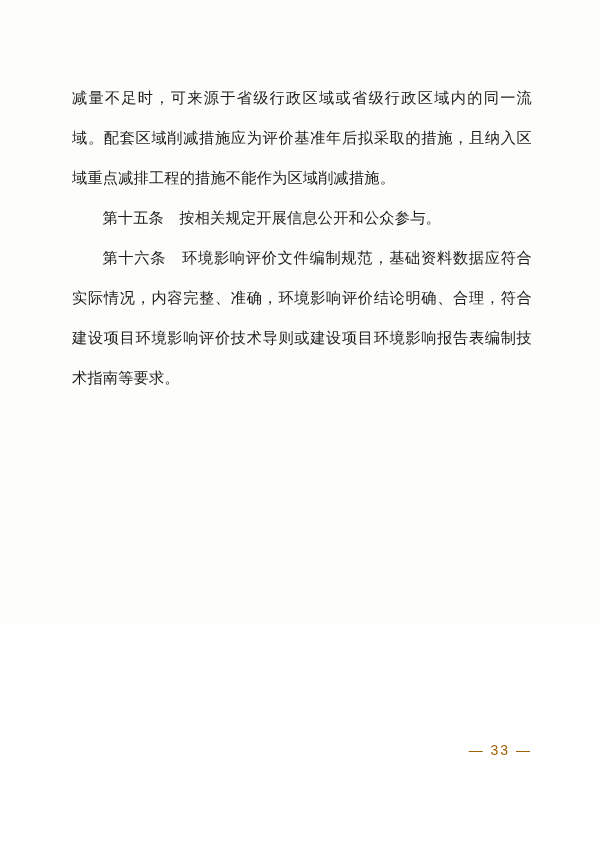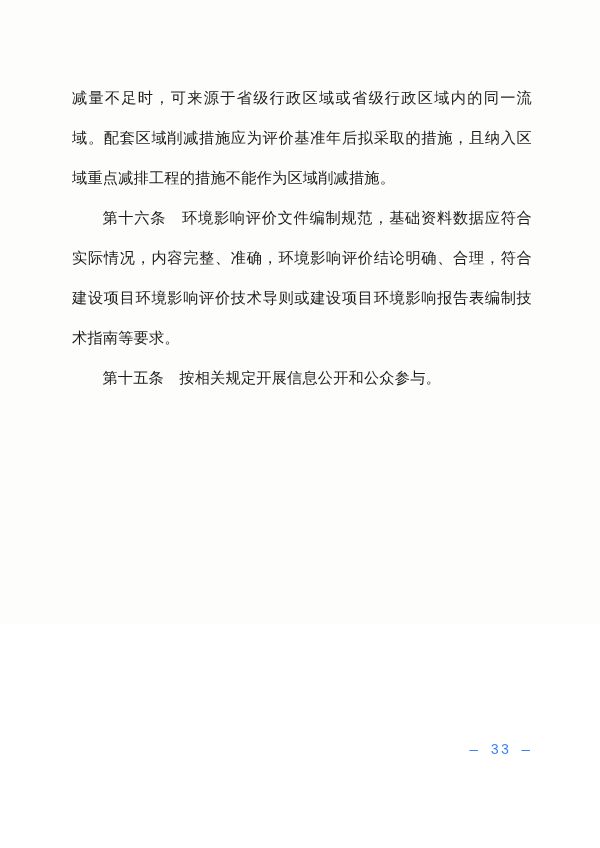--- a/index.html
+++ b/index.html
@@ -38,37 +38,37 @@
   }
   .para.indent {
     text-indent: 2em;
   }
   .footer {
     position: absolute;
     left: 72px;
     top: 742px;
     width: 460px;
     text-align: right;
-    font-family: Liberation Mono, monospace;
+    font-family: Liberation Sans, sans-serif;
     font-size: 14px;
-    color: #3b82f6;
+    color: #a16207;
     letter-spacing: 2px;
   }
   .pagenum {
     display: inline-block;
   }
 </style>
 </head>
 <body>
 
 <div class="page">
 
   <div class="content">
     <p class="para">减量不足时，可来源于省级行政区域或省级行政区域内的同一流域。配套区域削减措施应为评价基准年后拟采取的措施，且纳入区域重点减排工程的措施不能作为区域削减措施。</p>
+    <p class="para indent">第十五条　按相关规定开展信息公开和公众参与。</p>
     <p class="para indent">第十六条　环境影响评价文件编制规范，基础资料数据应符合实际情况，内容完整、准确，环境影响评价结论明确、合理，符合建设项目环境影响评价技术导则或建设项目环境影响报告表编制技术指南等要求。</p>
-    <p class="para indent">第十五条　按相关规定开展信息公开和公众参与。</p>
   </div>
 
   <div class="footer">
     <span class="pagenum">— 33 —</span>
   </div>
 
 </div>
 
 </body></html>

